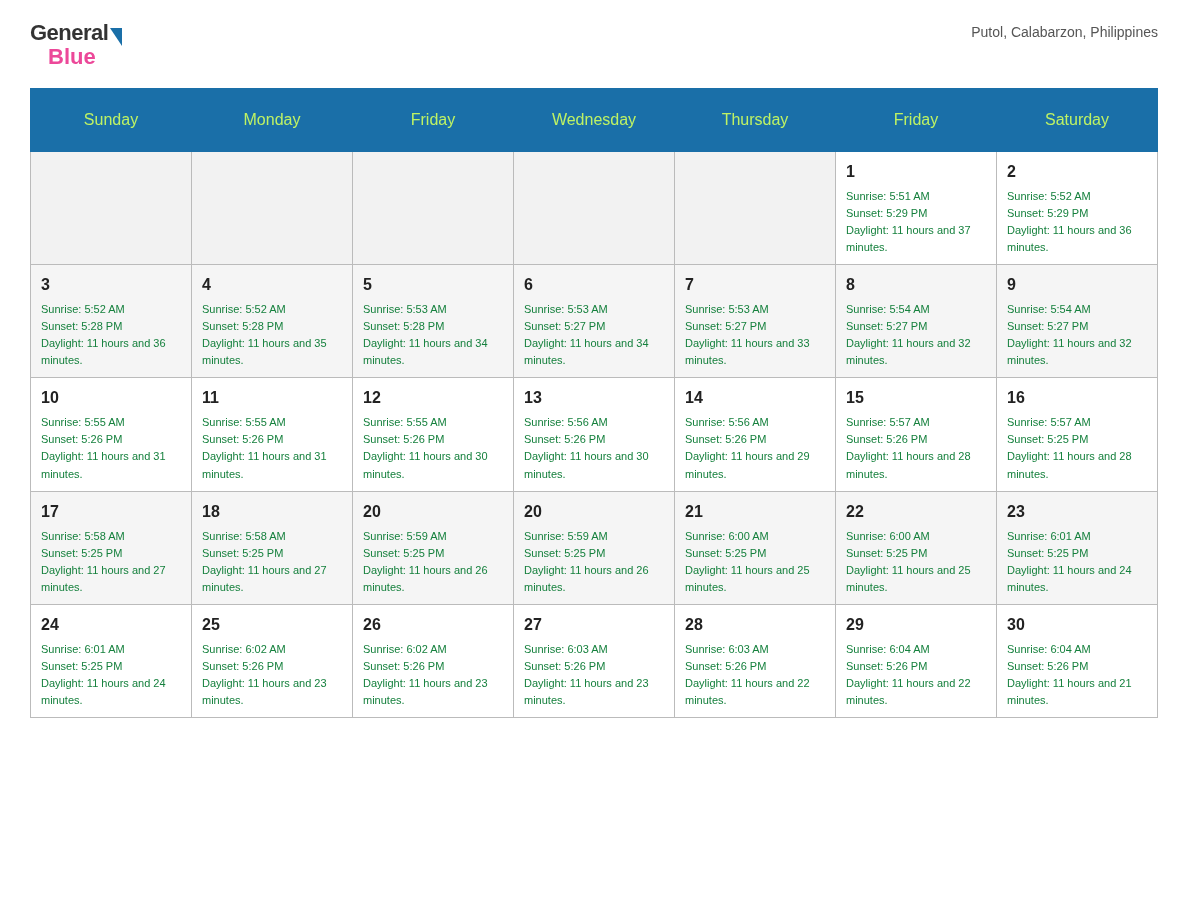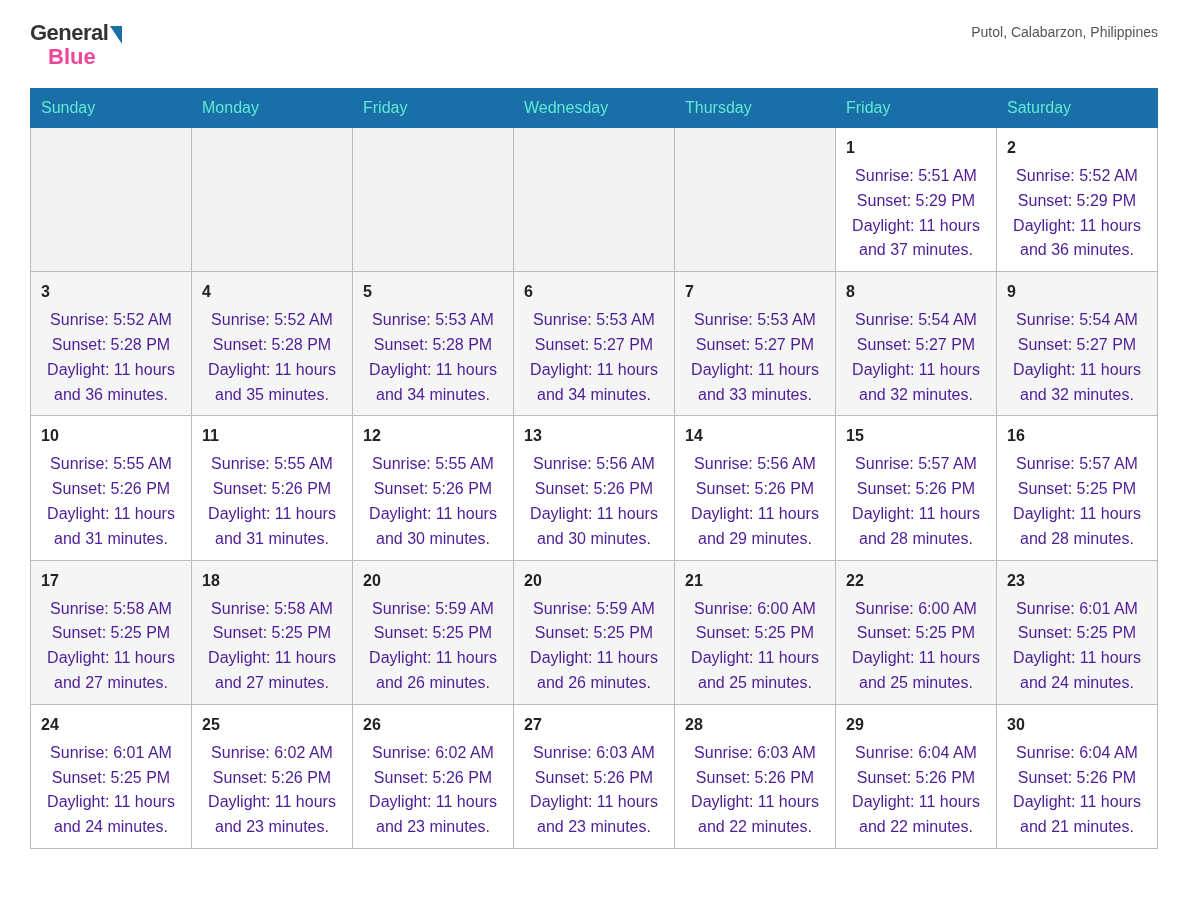--- a/index.html
+++ b/index.html
@@ -17,21 +17,21 @@
       align-items: flex-start;
       margin-bottom: 18px;
     }
     .logo {
       display: flex;
       flex-direction: column;
       align-items: flex-start;
     }
     .logo-top {
       display: flex;
-      align-items: center;
+      align-items: flex-end;
     }
     .logo-general {
       font-size: 22px;
       font-weight: bold;
       color: #333;
       letter-spacing: -0.5px;
     }
     .logo-arrow {
       width: 0;
       height: 0;
@@ -63,48 +63,47 @@
       color: #555;
       margin-top: 4px;
     }
     .calendar {
       width: 100%;
       border-collapse: collapse;
       border: 1px solid #999;
     }
     .calendar thead tr th {
       background-color: #1a6fa8;
-      color: #5eead4;
+      color: #bef264;
       font-size: 16px;
       font-weight: normal;
-      padding: 10px 10px;
-      text-align: left;
+      padding: 22px 10px;
+      text-align: center;
       border: 1px solid #1a6fa8;
     }
     .calendar tbody tr td {
       vertical-align: top;
       padding: 8px 10px;
       border: 1px solid #bbb;
       width: 14.28%;
       min-height: 100px;
       font-size: 13px;
       line-height: 1.5;
     }
     .day-num {
       font-size: 16px;
       font-weight: bold;
       color: #222;
       display: block;
       margin-bottom: 4px;
     }
     .day-info {
-      font-size: 16px;
-      color: #4c1d95;
+      font-size: 11px;
+      color: #15803d;
       line-height: 1.55;
-      text-align: center;
     }
     .empty-cell {
       background: #f9f9f9;
     }
     tbody tr:nth-child(odd) td { background: #fff; }
     tbody tr:nth-child(even) td { background: #f5f5f5; }
     .empty-cell { background: #f2f2f2 !important; }
   </style>
 </head>
 <body>

